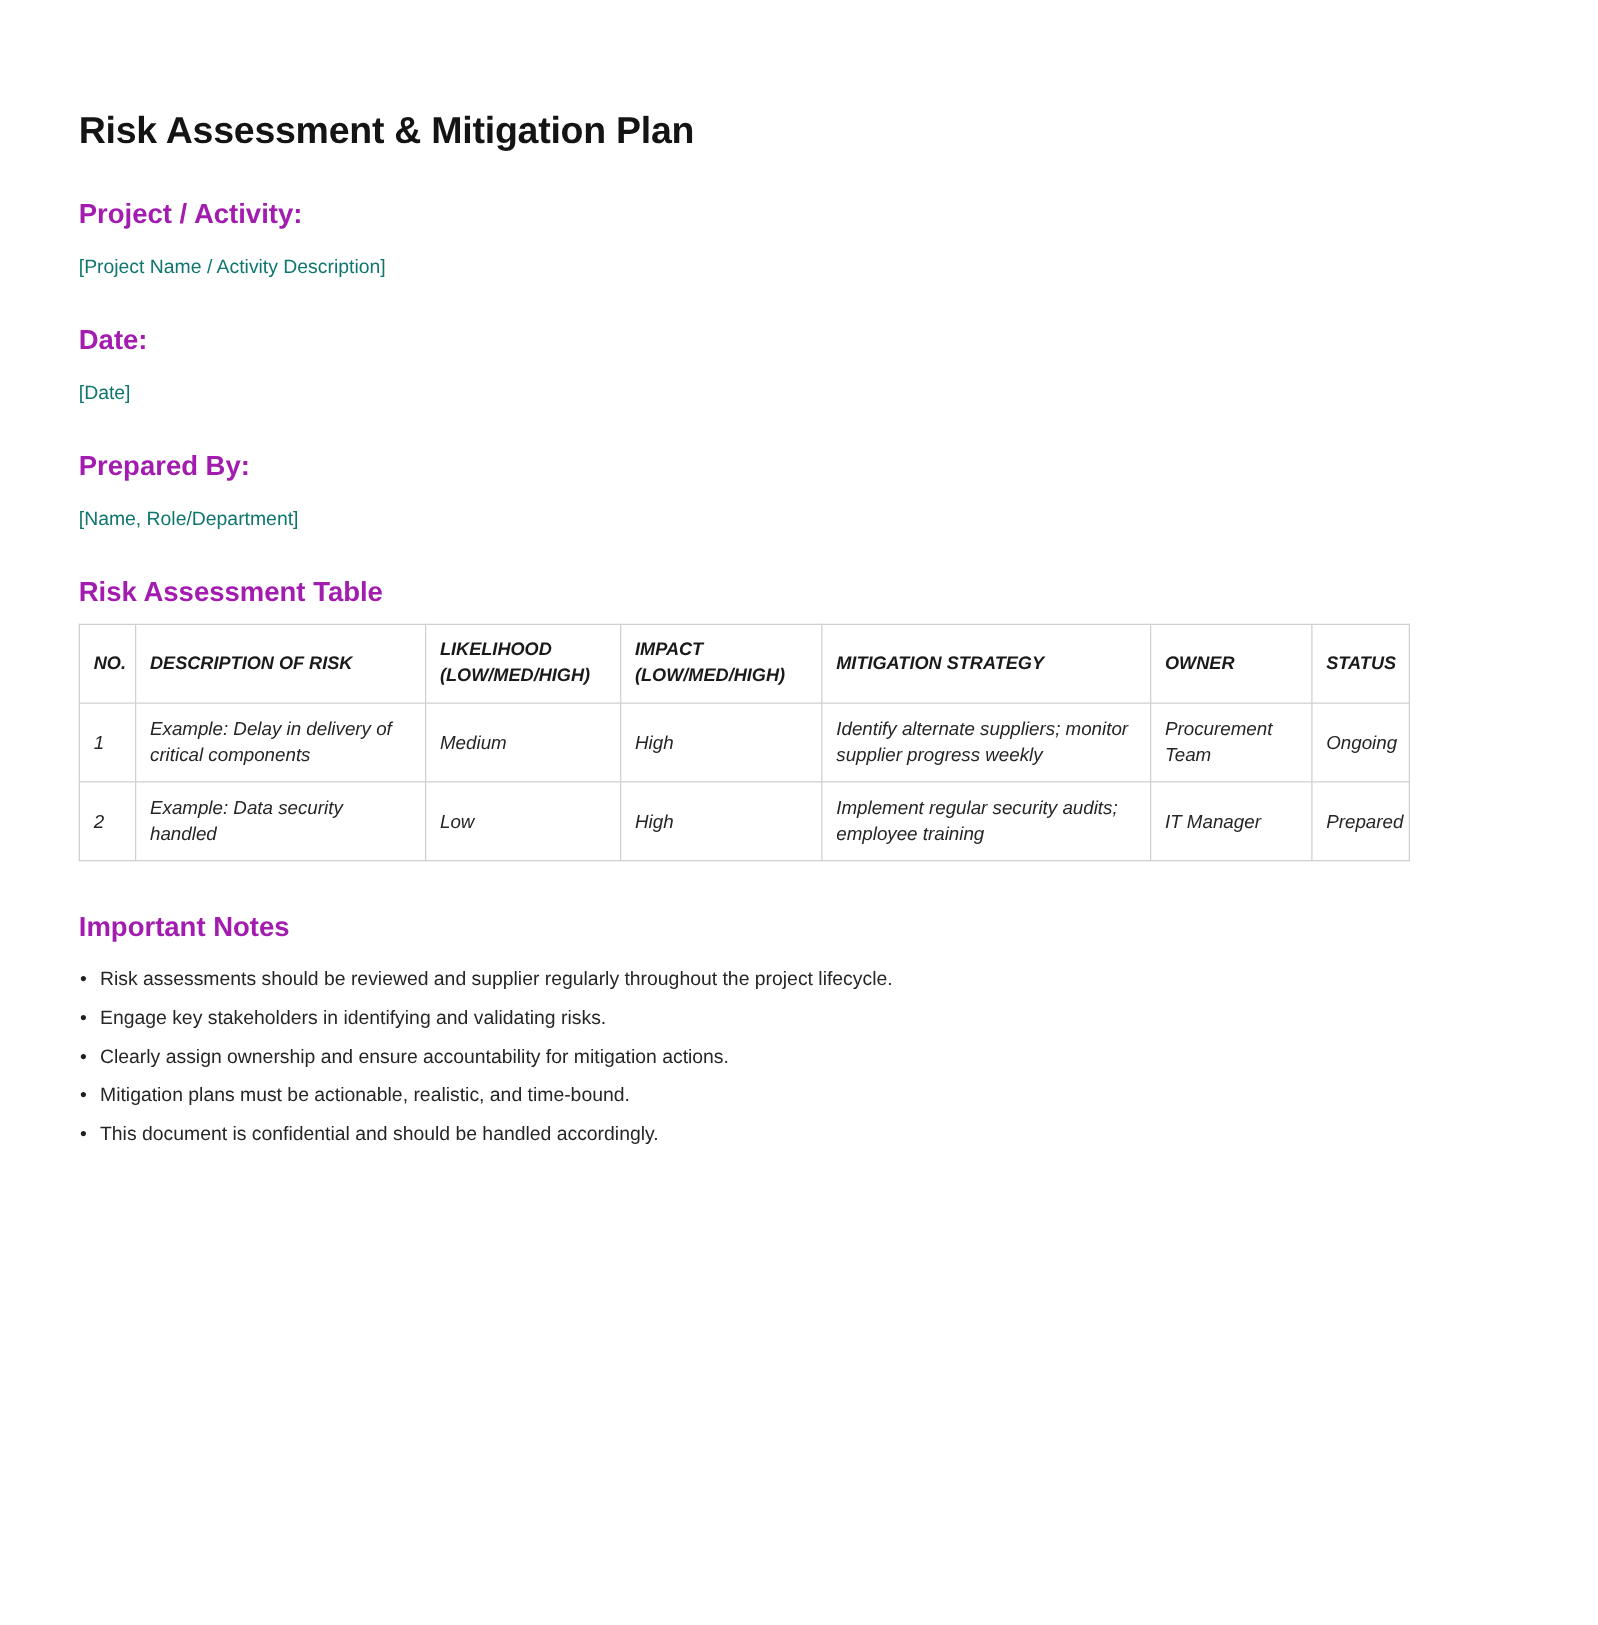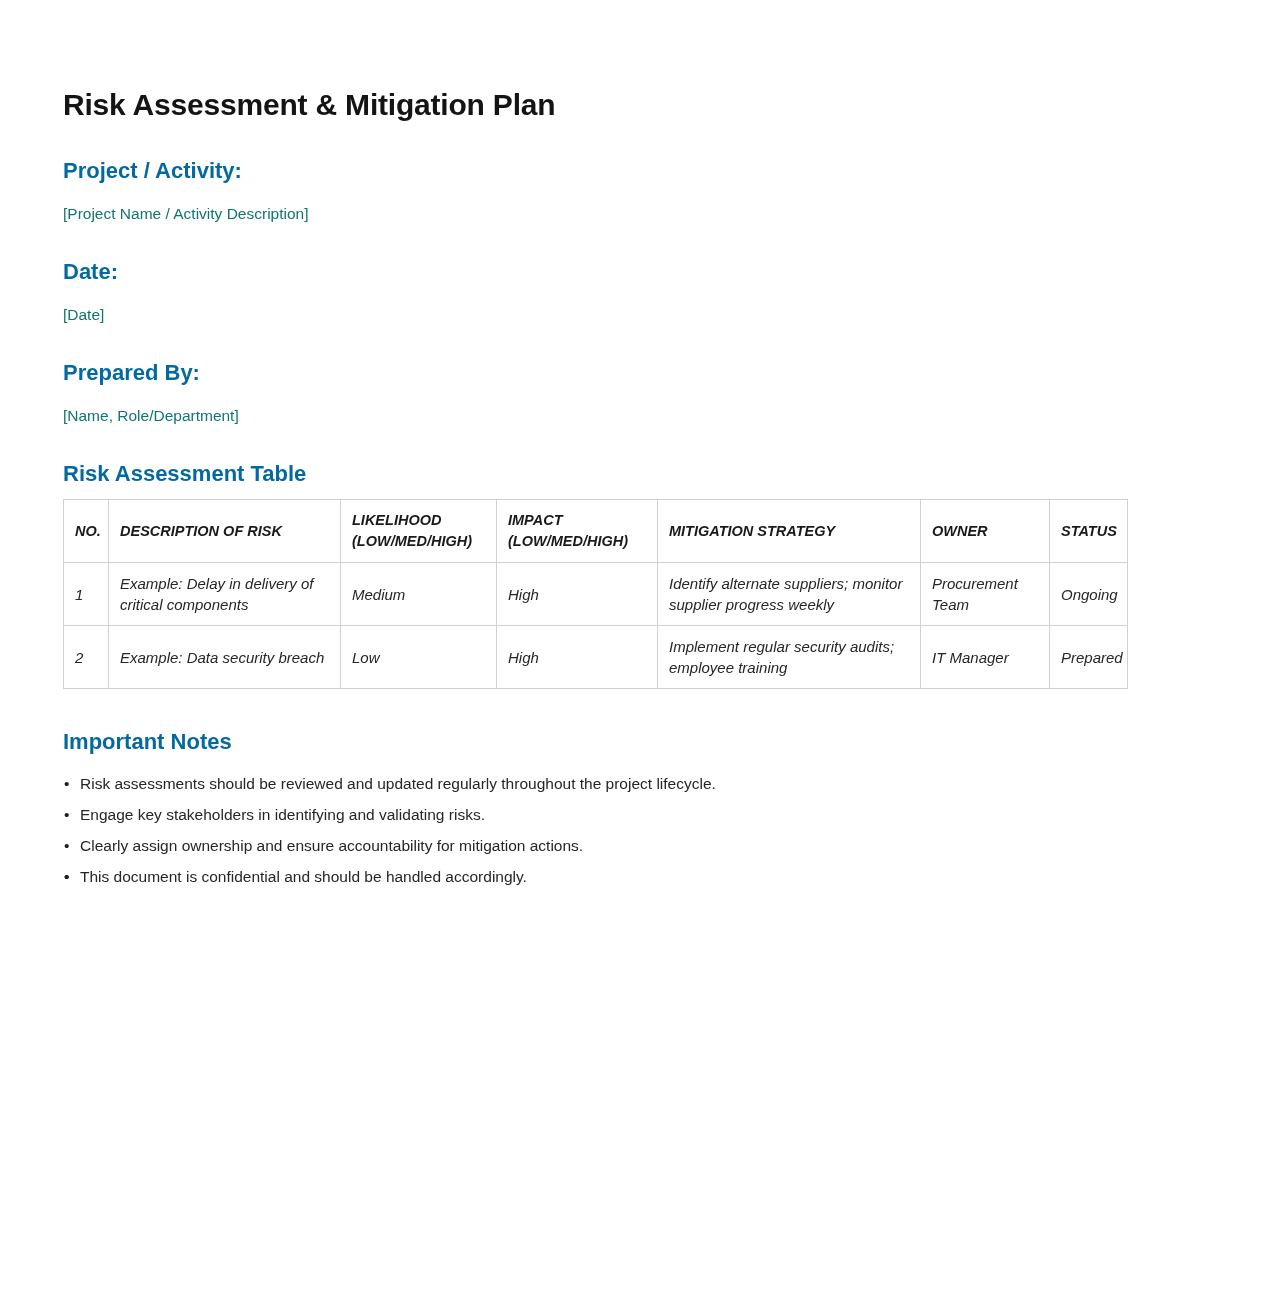--- a/index.html
+++ b/index.html
@@ -27,21 +27,21 @@
     letter-spacing: -0.2px;
     color: #141414;
     margin: 0 0 36px 0;
   }
   .field-section h2,
   .table-section h2,
   .notes-section h2 {
     font-size: 22px;
     line-height: 26px;
     font-weight: 700;
-    color: #0369a1;
+    color: #a21caf;
     margin: 0;
   }
   .field-section h2 { margin-bottom: 19px; }
   .field-section p {
     font-size: 15.5px;
     line-height: 21px;
     margin: 0 0 35px 0;
     color: #0f766e;
   }
   .table-section h2 { margin-bottom: 12px; }
@@ -152,48 +152,49 @@
           <td class="cell-no">1</td>
           <td class="cell-desc">Example: Delay in delivery of critical components</td>
           <td class="cell-likelihood">Medium</td>
           <td class="cell-impact">High</td>
           <td class="cell-mitigation">Identify alternate suppliers; monitor supplier progress weekly</td>
           <td class="cell-owner">Procurement Team</td>
           <td class="cell-status">Ongoing</td>
         </tr>
         <tr>
           <td class="cell-no">2</td>
-          <td class="cell-desc">Example: Data security breach</td>
+          <td class="cell-desc">Example: Data security handled</td>
           <td class="cell-likelihood">Low</td>
           <td class="cell-impact">High</td>
           <td class="cell-mitigation">Implement regular security audits; employee training</td>
           <td class="cell-owner">IT Manager</td>
           <td class="cell-status">Prepared</td>
         </tr>
       </tbody>
     </table>
   </div>
 
   <div class="notes-section">
     <h2>Important Notes</h2>
     <ul class="notes-list">
       <li>
         <span class="bullet-dot">•</span>
-        <span>Risk assessments should be reviewed and updated regularly throughout the project lifecycle.</span>
+        <span>Risk assessments should be reviewed and supplier regularly throughout the project lifecycle.</span>
       </li>
       <li>
         <span class="bullet-dot">•</span>
         <span>Engage key stakeholders in identifying and validating risks.</span>
       </li>
       <li>
         <span class="bullet-dot">•</span>
         <span>Clearly assign ownership and ensure accountability for mitigation actions.</span>
       </li>
       <li>
         <span class="bullet-dot">•</span>
+        <span>Mitigation plans must be actionable, realistic, and time-bound.</span>
       </li>
       <li>
         <span class="bullet-dot">•</span>
         <span>This document is confidential and should be handled accordingly.</span>
       </li>
     </ul>
   </div>
 
 </div>
 

